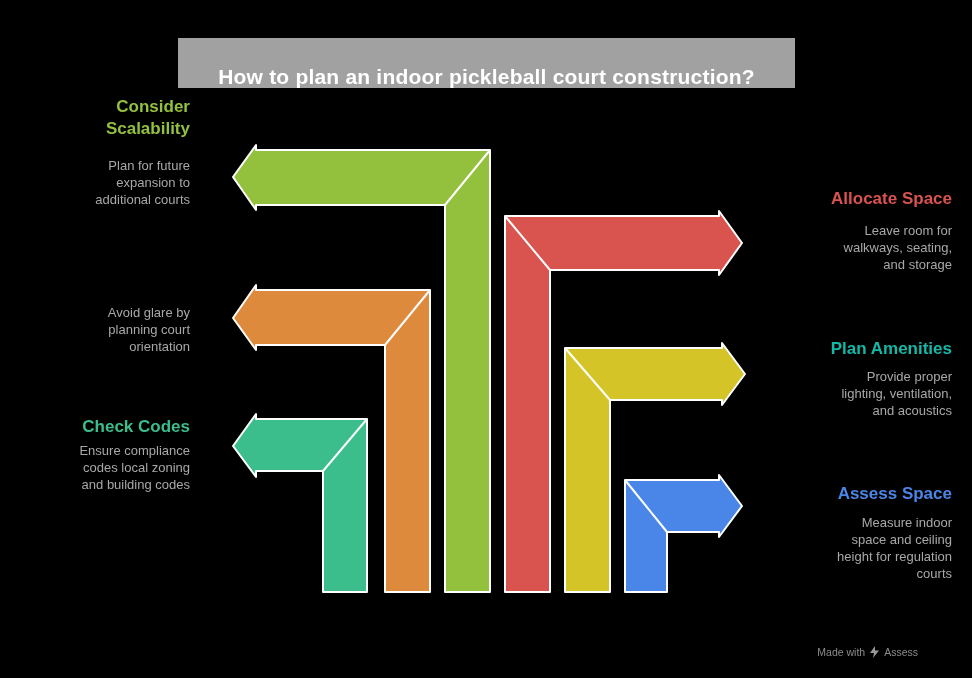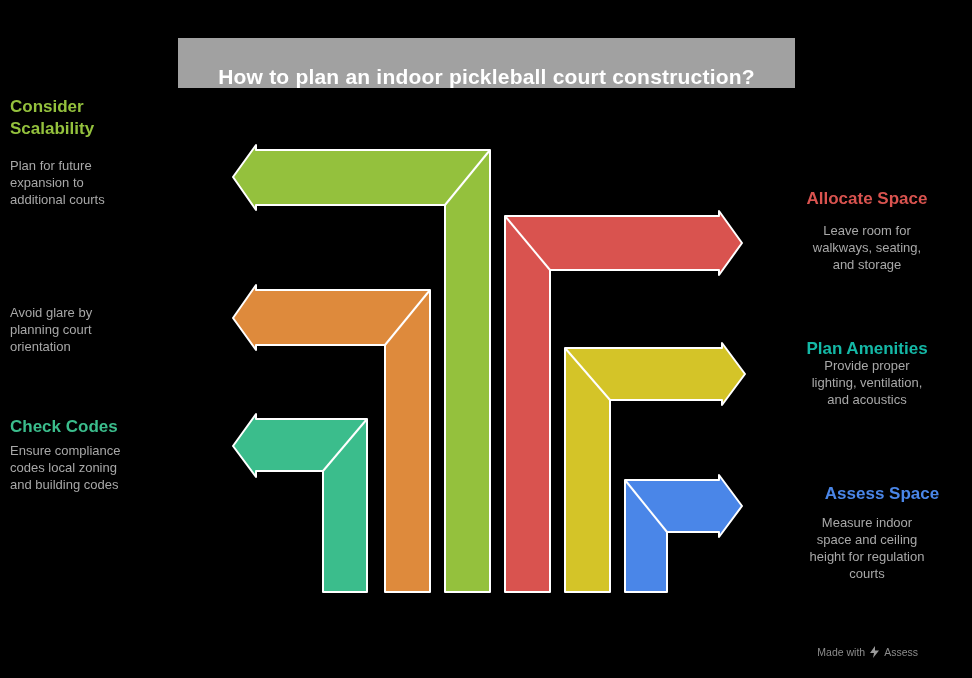--- a/index.html
+++ b/index.html
@@ -20,22 +20,22 @@
   }
   #arrow-layer{position:absolute;left:0;top:0;}
   .step-title{
     position:absolute;font-weight:bold;font-size:17px;line-height:1.3;
     white-space:pre-line;
   }
   .step-desc{
     position:absolute;color:#A8A8A8;font-size:13px;line-height:1.32;
     white-space:pre-line;
   }
-  .left-block{right:782px;width:180px;text-align:left;}
-  .right-block{left:782px;width:170px;text-align:center;}
+  .left-block{right:782px;width:180px;text-align:right;}
+  .right-block{left:782px;width:170px;text-align:right;}
   #watermark{
     position:absolute;right:54px;bottom:20px;
     display:flex;align-items:center;gap:4px;
     color:#8C8C8C;font-size:10.5px;
   }
   polygon.arrow{stroke:#FFFFFF;stroke-width:2;stroke-linejoin:round;}
   line.seam{stroke:#FFFFFF;stroke-width:2;}
 </style>
 </head>
 <body>
@@ -93,25 +93,25 @@
   <div class="step-desc left-block" style="top:442px">Ensure compliance
 codes local zoning
 and building codes</div>
 
   <div class="step-title right-block" style="top: 188px; color: rgb(217, 83, 79);">Allocate Space</div>
   <div class="step-desc right-block" style="top:222px">Leave room for
 walkways, seating,
 and storage</div>
 
   <div class="step-title right-block" style="top: 338px; color: #14b8a6;">Plan Amenities</div>
-  <div class="step-desc right-block" style="top:357px">Provide proper
+  <div class="step-desc right-block" style="top:368px">Provide proper
 lighting, ventilation,
 and acoustics</div>
 
-  <div class="step-title right-block" style="top: 483px; color: rgb(74, 134, 232); margin-left: 15px;">Assess Space</div>
+  <div class="step-title right-block" style="top: 483px; color: rgb(74, 134, 232);">Assess Space</div>
   <div class="step-desc right-block" style="top:514px">Measure indoor
 space and ceiling
 height for regulation
 courts</div>
 
   <div id="watermark">
     <span>Made with</span>
     <svg width="11" height="12" viewBox="0 0 11 12">
       <polygon points="6,0 1,7 5,7 4,12 10,4.5 6,4.5" fill="#9A9A9A"></polygon>
     </svg>

